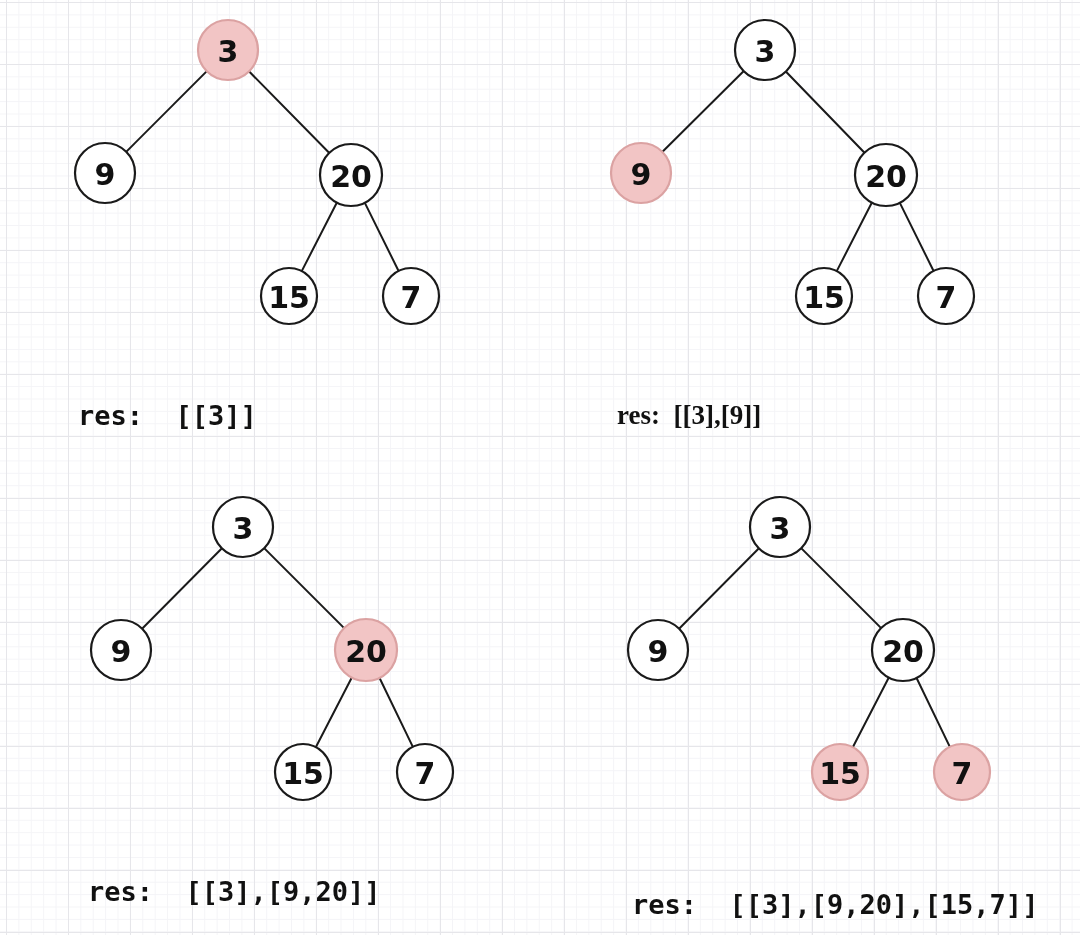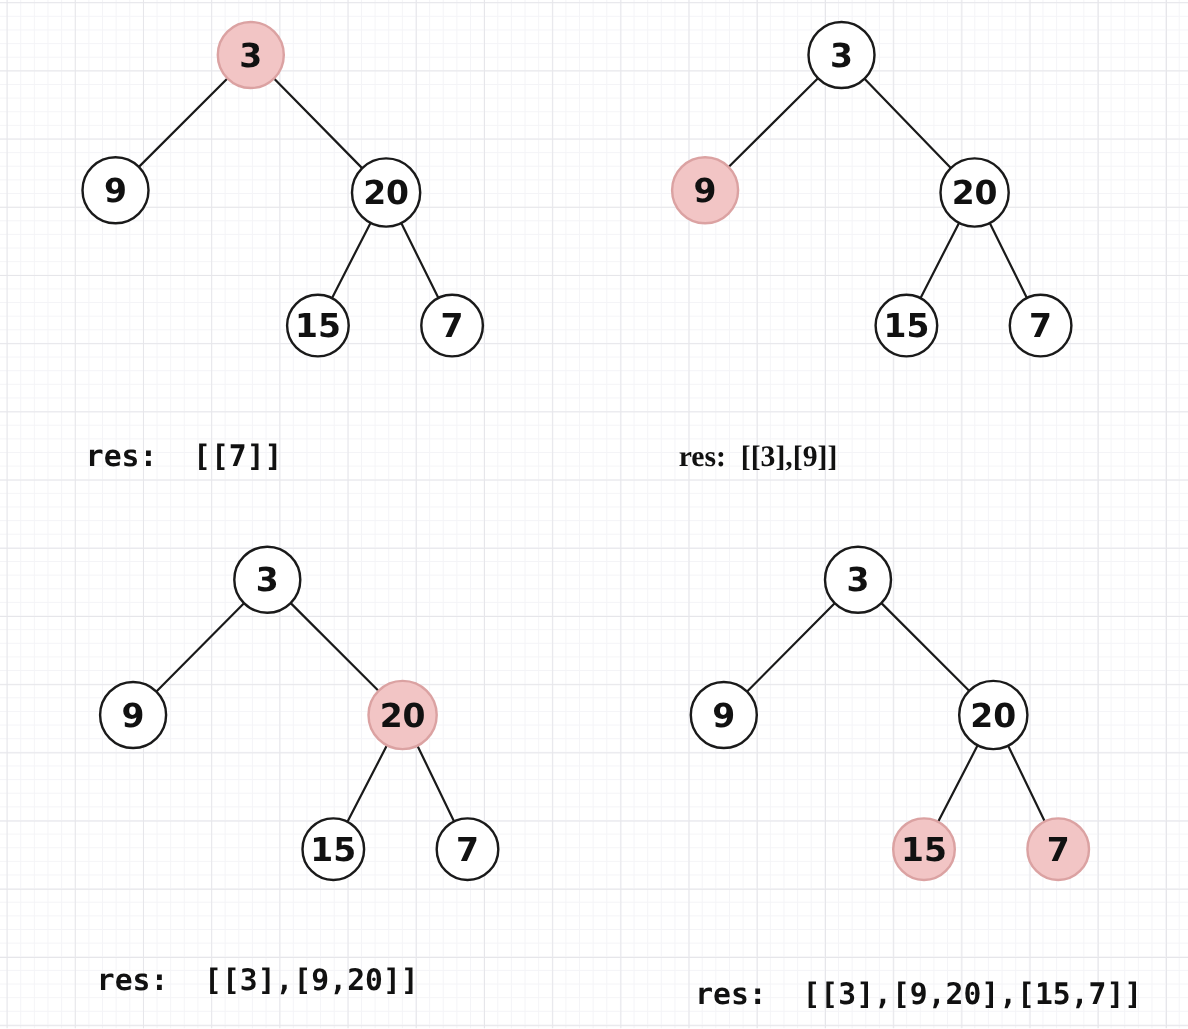--- a/index.html
+++ b/index.html
@@ -176,18 +176,18 @@
           <circle class="node-circle hl" cx="840" cy="772" r="28" fill="#f2c5c5" stroke="#dba2a2"></circle>
           <text class="node-label" x="840" y="773" fill="#111111">15</text>
         </g>
         <g>
           <circle class="node-circle hl" cx="962" cy="772" r="28" fill="#f2c5c5" stroke="#dba2a2"></circle>
           <text class="node-label" x="962" y="773" fill="#111111">7</text>
         </g>
       </g>
     </svg>
   <div id="caption-layer">
-      <div class="res-text" style="left: 78px; top: 400px; color: rgb(17, 17, 17);">res:  [[7]]</div>
+      <div class="res-text" style="left: 78px; top: 400px; color: rgb(17, 17, 17);">res:  [[3]]</div>
       <div class="res-text" style="left: 617px; top: 400px; color: rgb(17, 17, 17); font-family: Liberation Serif, serif;">res:  [[3],[9]]</div>
       <div class="res-text" style="left: 88px; top: 876px; color: rgb(17, 17, 17);">res:  [[3],[9,20]]</div>
       <div class="res-text" style="left: 632px; top: 876px; color: rgb(17, 17, 17); margin-top: 13px;">res:  [[3],[9,20],[15,7]]</div>
     </div>
 </div>
 
 </body></html>

